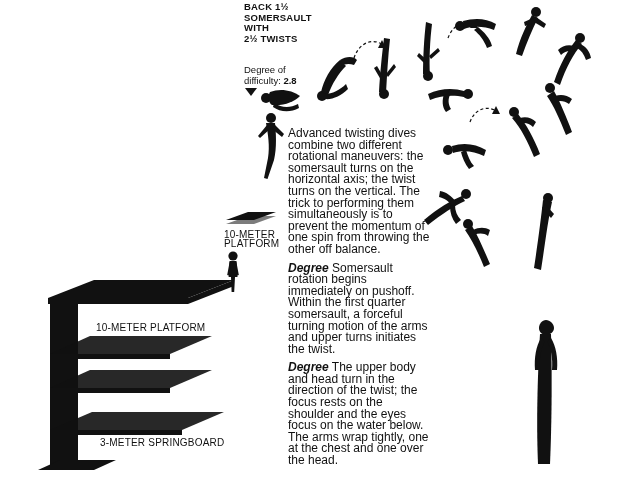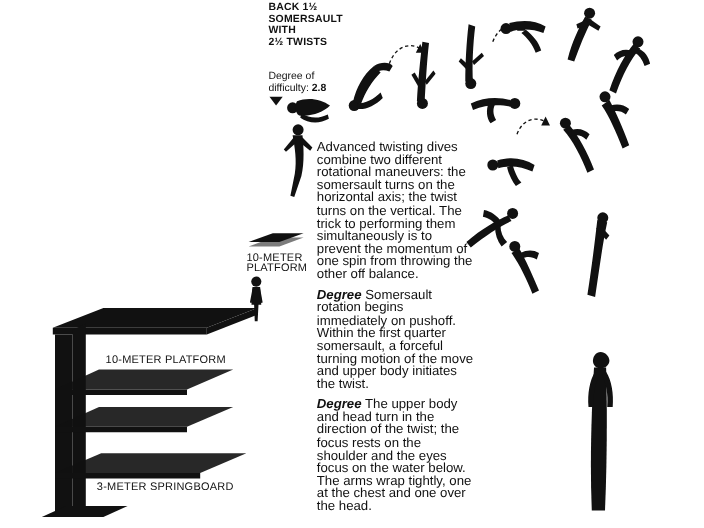--- a/index.html
+++ b/index.html
@@ -76,21 +76,21 @@
 
   
   .label {
     position: absolute;
     font-size: 10px;
     font-weight: normal;
     letter-spacing: 0.2px;
   }
   #label-10m-platform-small { left: 224px; top: 230px; width: 56px; line-height: 9px;}
   #label-10m-platform       { left: 96px;  top: 322px; }
-  #label-3m-springboard     { left: 88px;  top: 437px; }
+  #label-3m-springboard     { left: 100px;  top: 437px; }
 
   
   .tower { position: absolute; left: 20px; top: 270px; width: 220px; height: 210px; }
   svg { display: block; }
   .sil { fill: #111111; }
   .dash { fill: none; stroke: #111111; stroke-width: 1.2; stroke-dasharray: 3 2.5; }
 </style>
 </head>
 <body>
 
@@ -104,21 +104,21 @@
     <div class="dod">
       <span>Degree of</span><br>
       <span>difficulty:</span>
       <b>2.8</b>
     </div>
     <div class="arrow-down"></div>
   </div>
 
   <div class="text-col">
     <p>Advanced twisting dives combine two different rotational maneuvers: the somersault turns on the horizontal axis; the twist turns on the vertical. The trick to performing them simultaneously is to prevent the momentum of one spin from throwing the other off balance.</p>
-    <p><span class="lead">Degree</span> <span>Somersault rotation begins immediately on pushoff. Within the first quarter somersault, a forceful turning motion of the move and upper body initiates the twist.</span></p>
+    <p><span class="lead">Degree</span> <span>Somersault rotation begins immediately on pushoff. Within the first quarter somersault, a forceful turning motion of the arms and upper turns initiates the twist.</span></p>
     <p><span class="lead">Degree</span> <span>The upper body and head turn in the direction of the twist; the focus rests on the shoulder and the eyes focus on the water below. The arms wrap tightly, one at the chest and one over the head.</span></p>
   </div>
 
   <svg style="position:absolute; left:224px; top:206px;" width="54" height="22">
     <polygon class="sil" points="2,14 30,14 52,6 24,6"></polygon>
     <polygon class="sil" points="2,18 30,18 52,10 24,10" opacity="0.55"></polygon>
   </svg>
   <div class="label" id="label-10m-platform-small">10-METER PLATFORM</div>
 
   <svg class="tower" viewBox="0 0 220 210">

